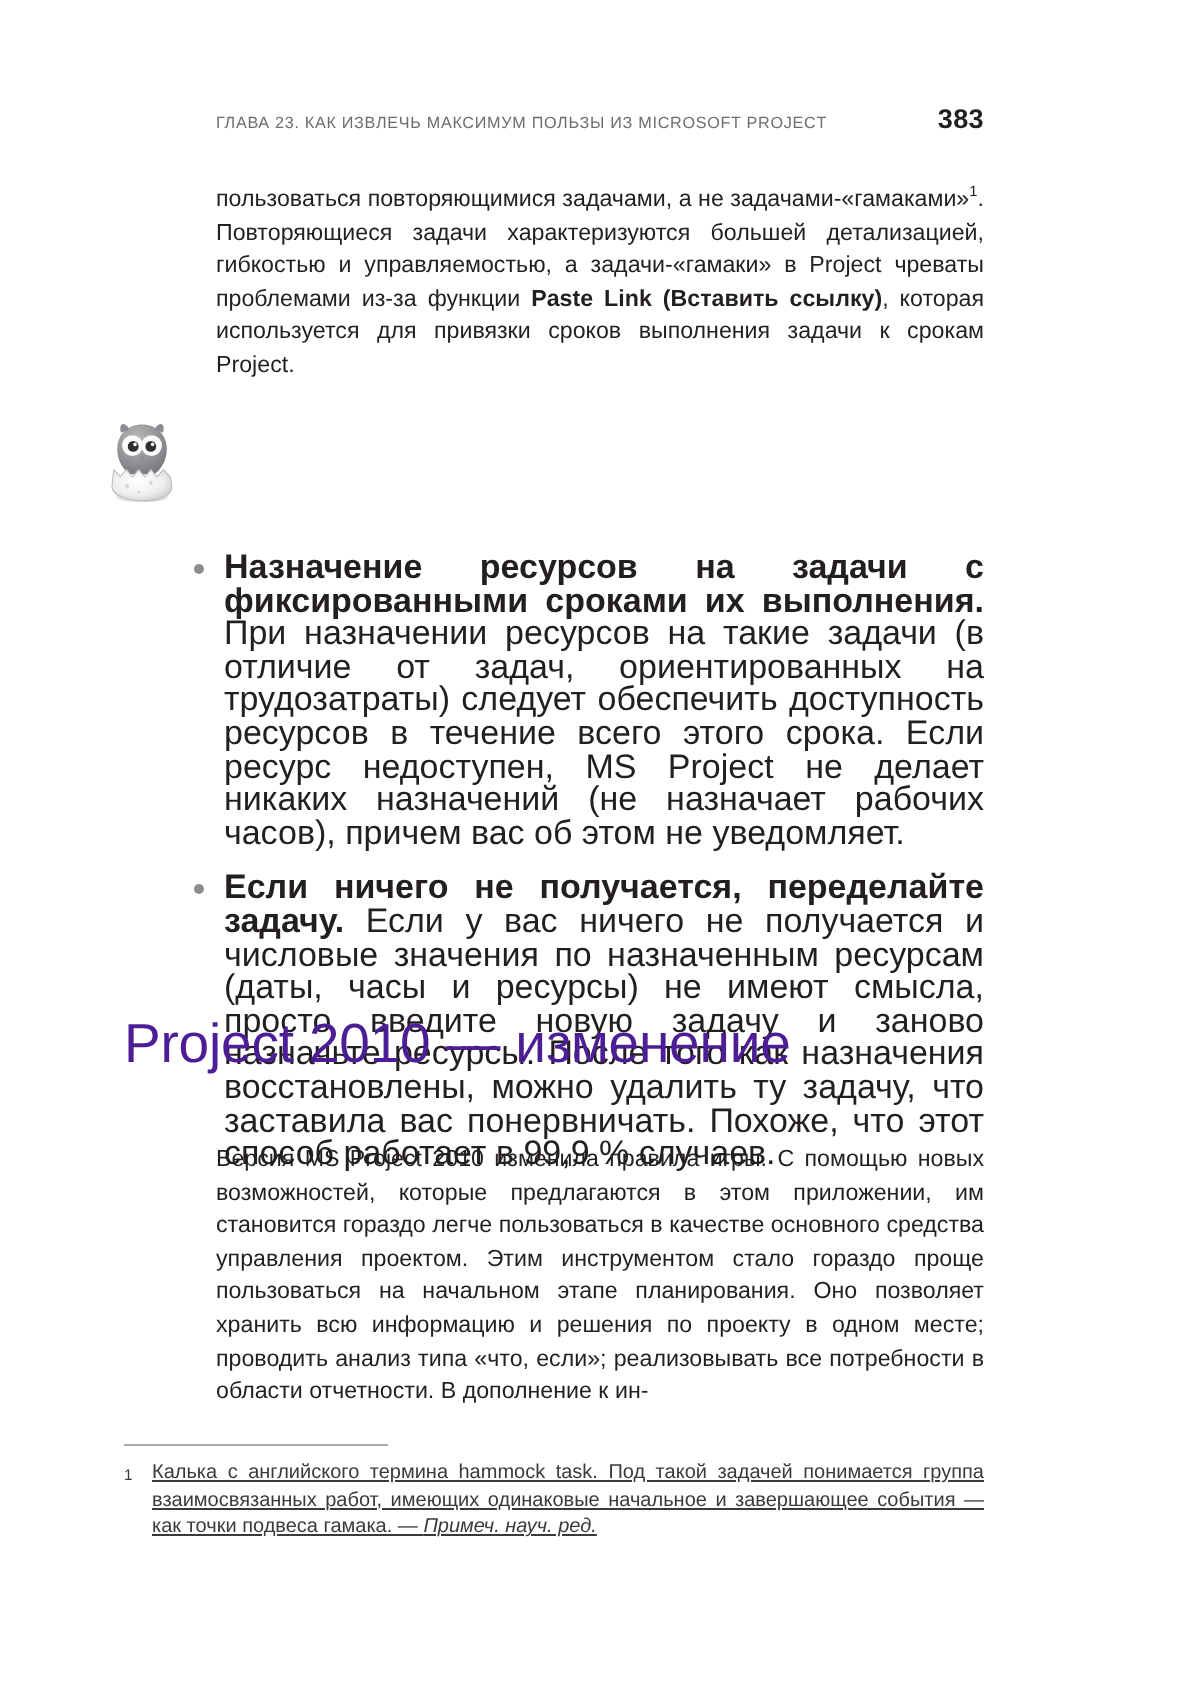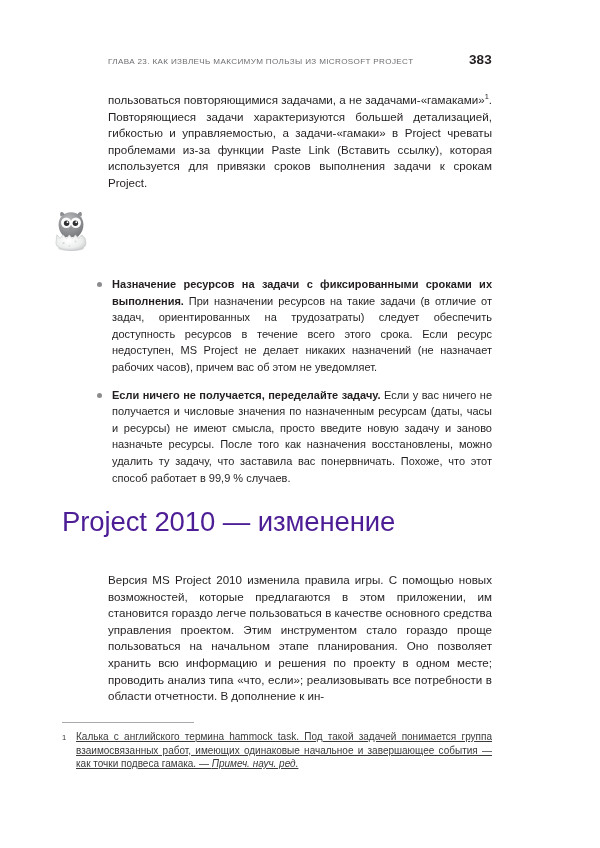--- a/index.html
+++ b/index.html
@@ -55,21 +55,21 @@
   }
   p.body {
     margin: 0;
     font-size: 11.6px;
     line-height: 16.6px;
     text-align: justify;
     text-justify: inter-word;
     color: #231f20;
     hyphens: none;
   }
-  p.body b { font-weight: normal; margin-top: 44px; }
+  p.body b { font-weight: bold; margin-top: 44px; }
   sup.fn {
     font-size: 7.4px;
     vertical-align: super;
     line-height: 0;
   }
 
   
   .note {
     position: absolute;
     left: 48px;
@@ -117,21 +117,21 @@
   .bullet-dot {
     position: absolute;
     left: 1px;
     top: 6px;
     width: 5px;
     height: 5px;
     border-radius: 50%;
     background: #8c8c8e;
   }
   .bullet-text {
-    font-size: 11px;
+    font-size: 17px;
     line-height: 16.6px;
     text-align: justify;
     color: #231f20;
   }
   .bullet-text b { font-weight: bold; }
 
   
   .section-heading {
     position: absolute;
     left: 62px;

